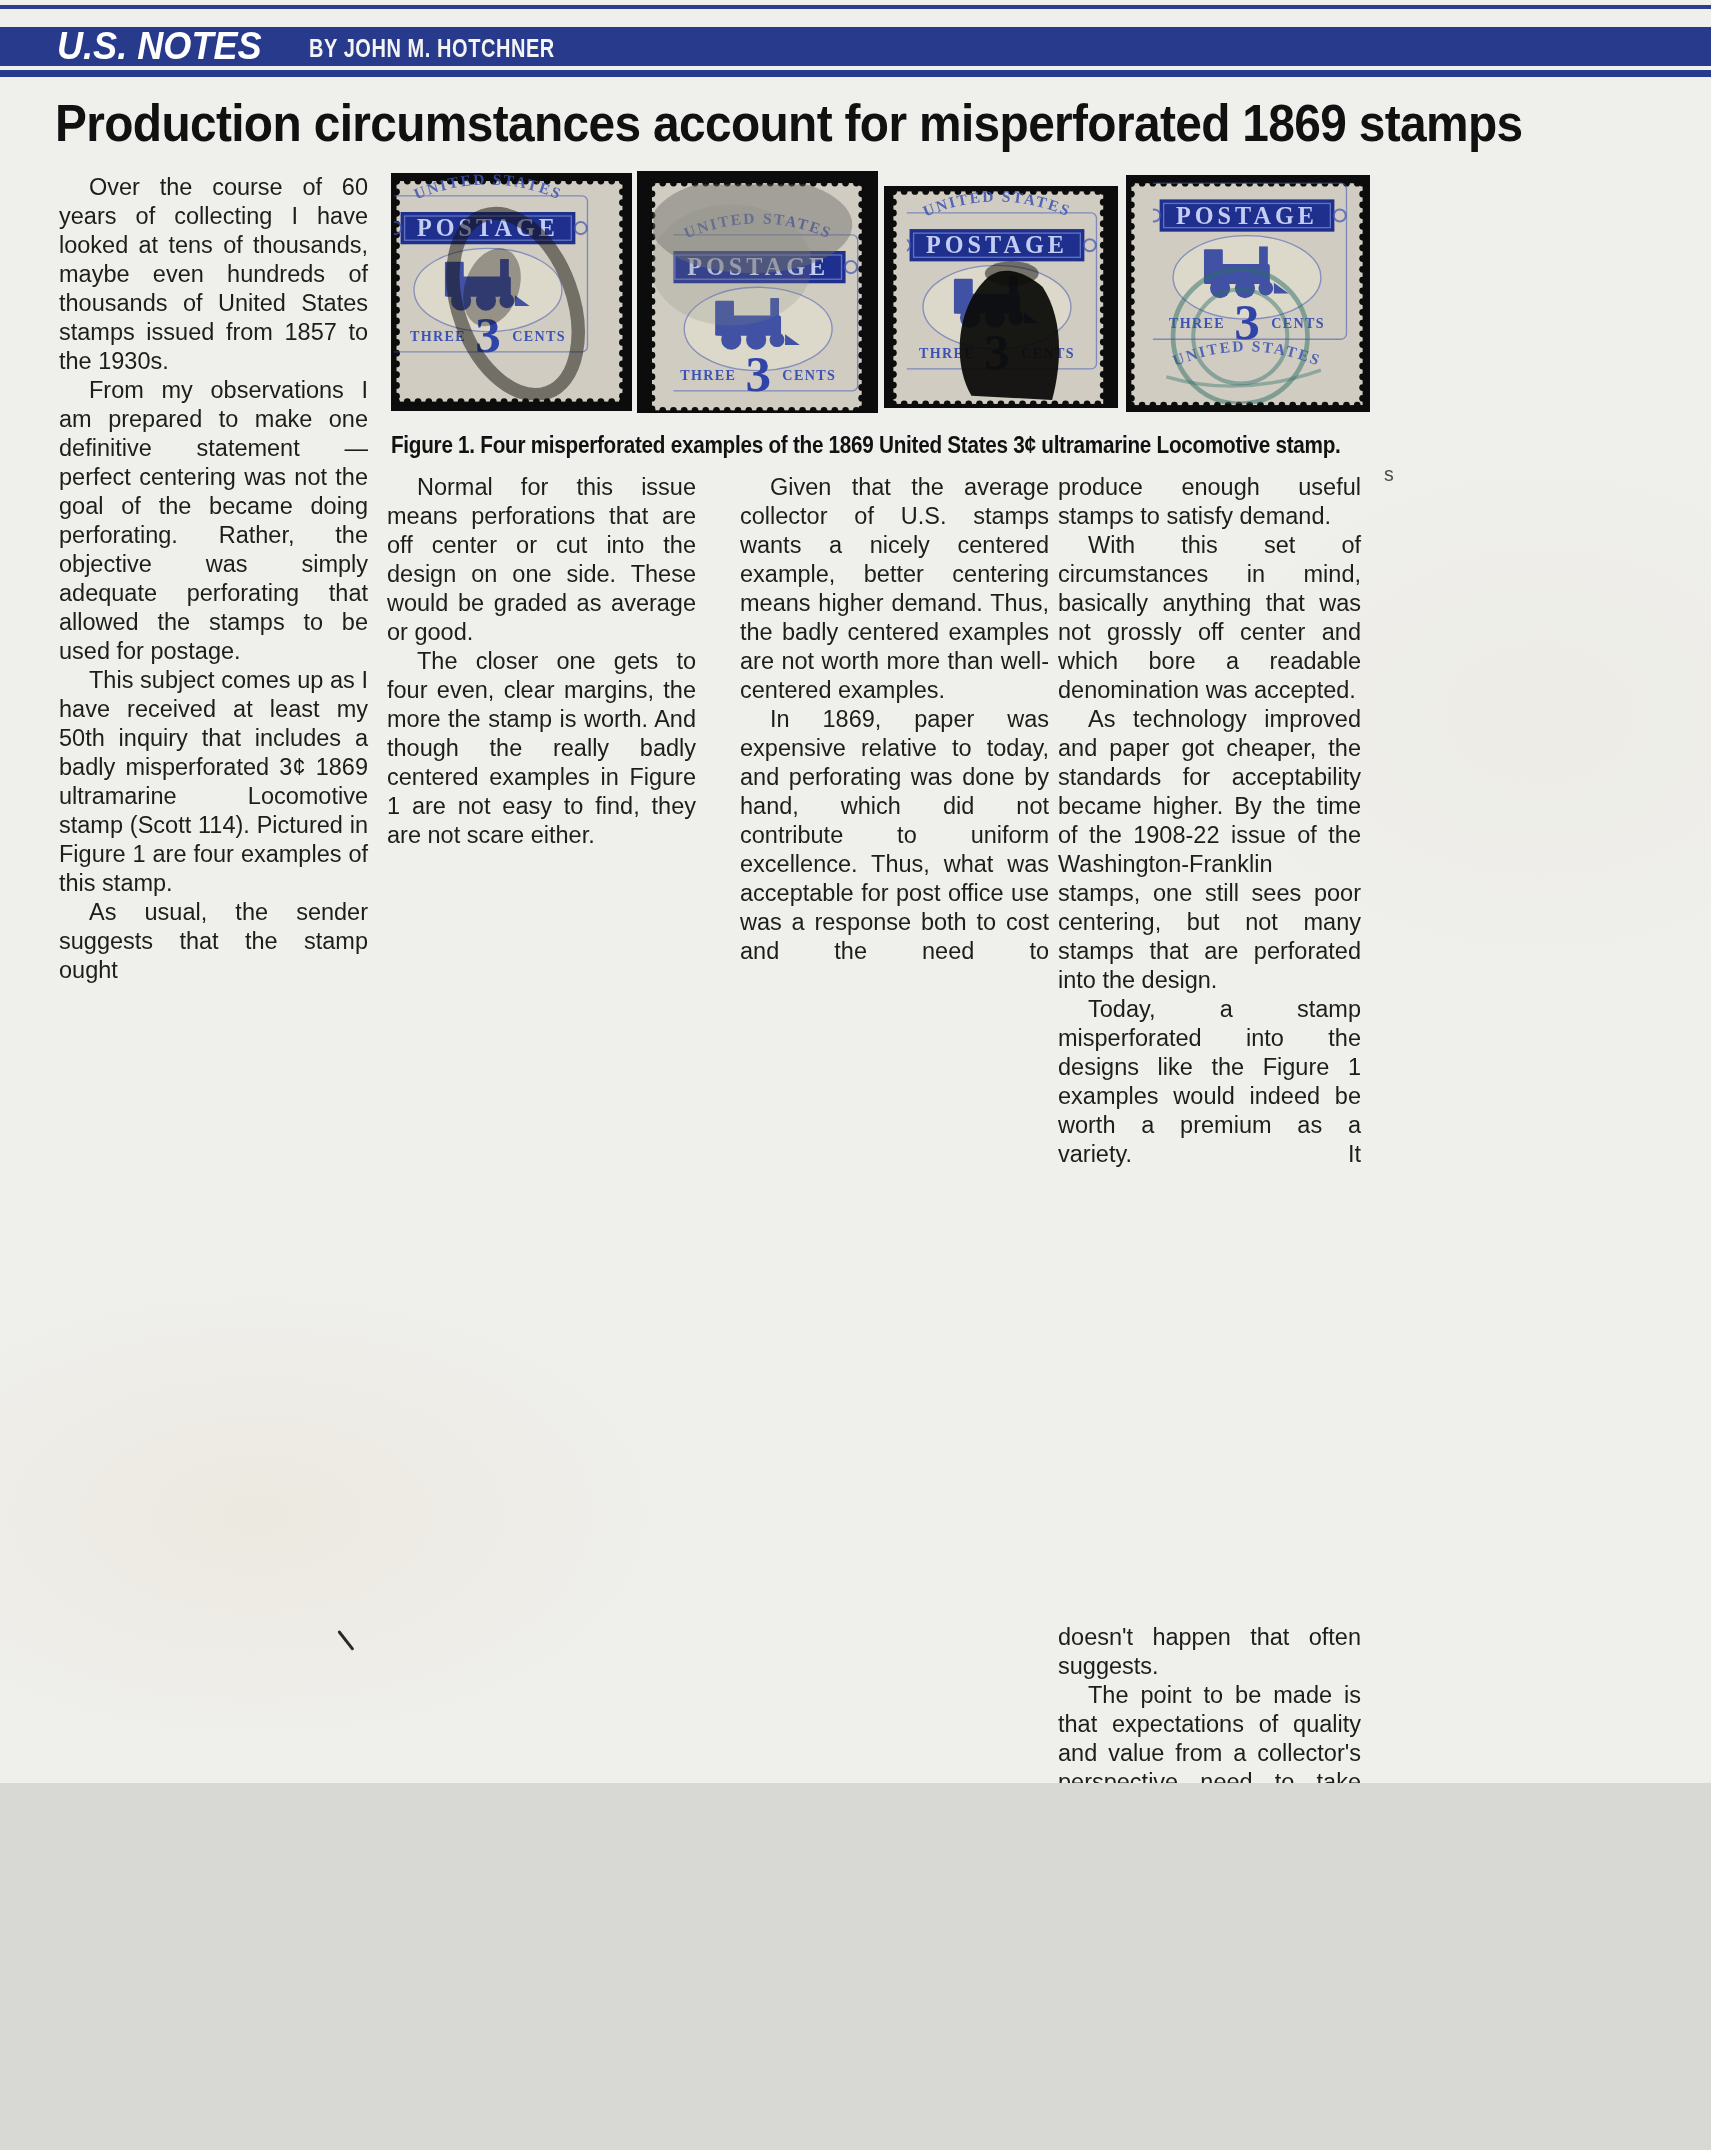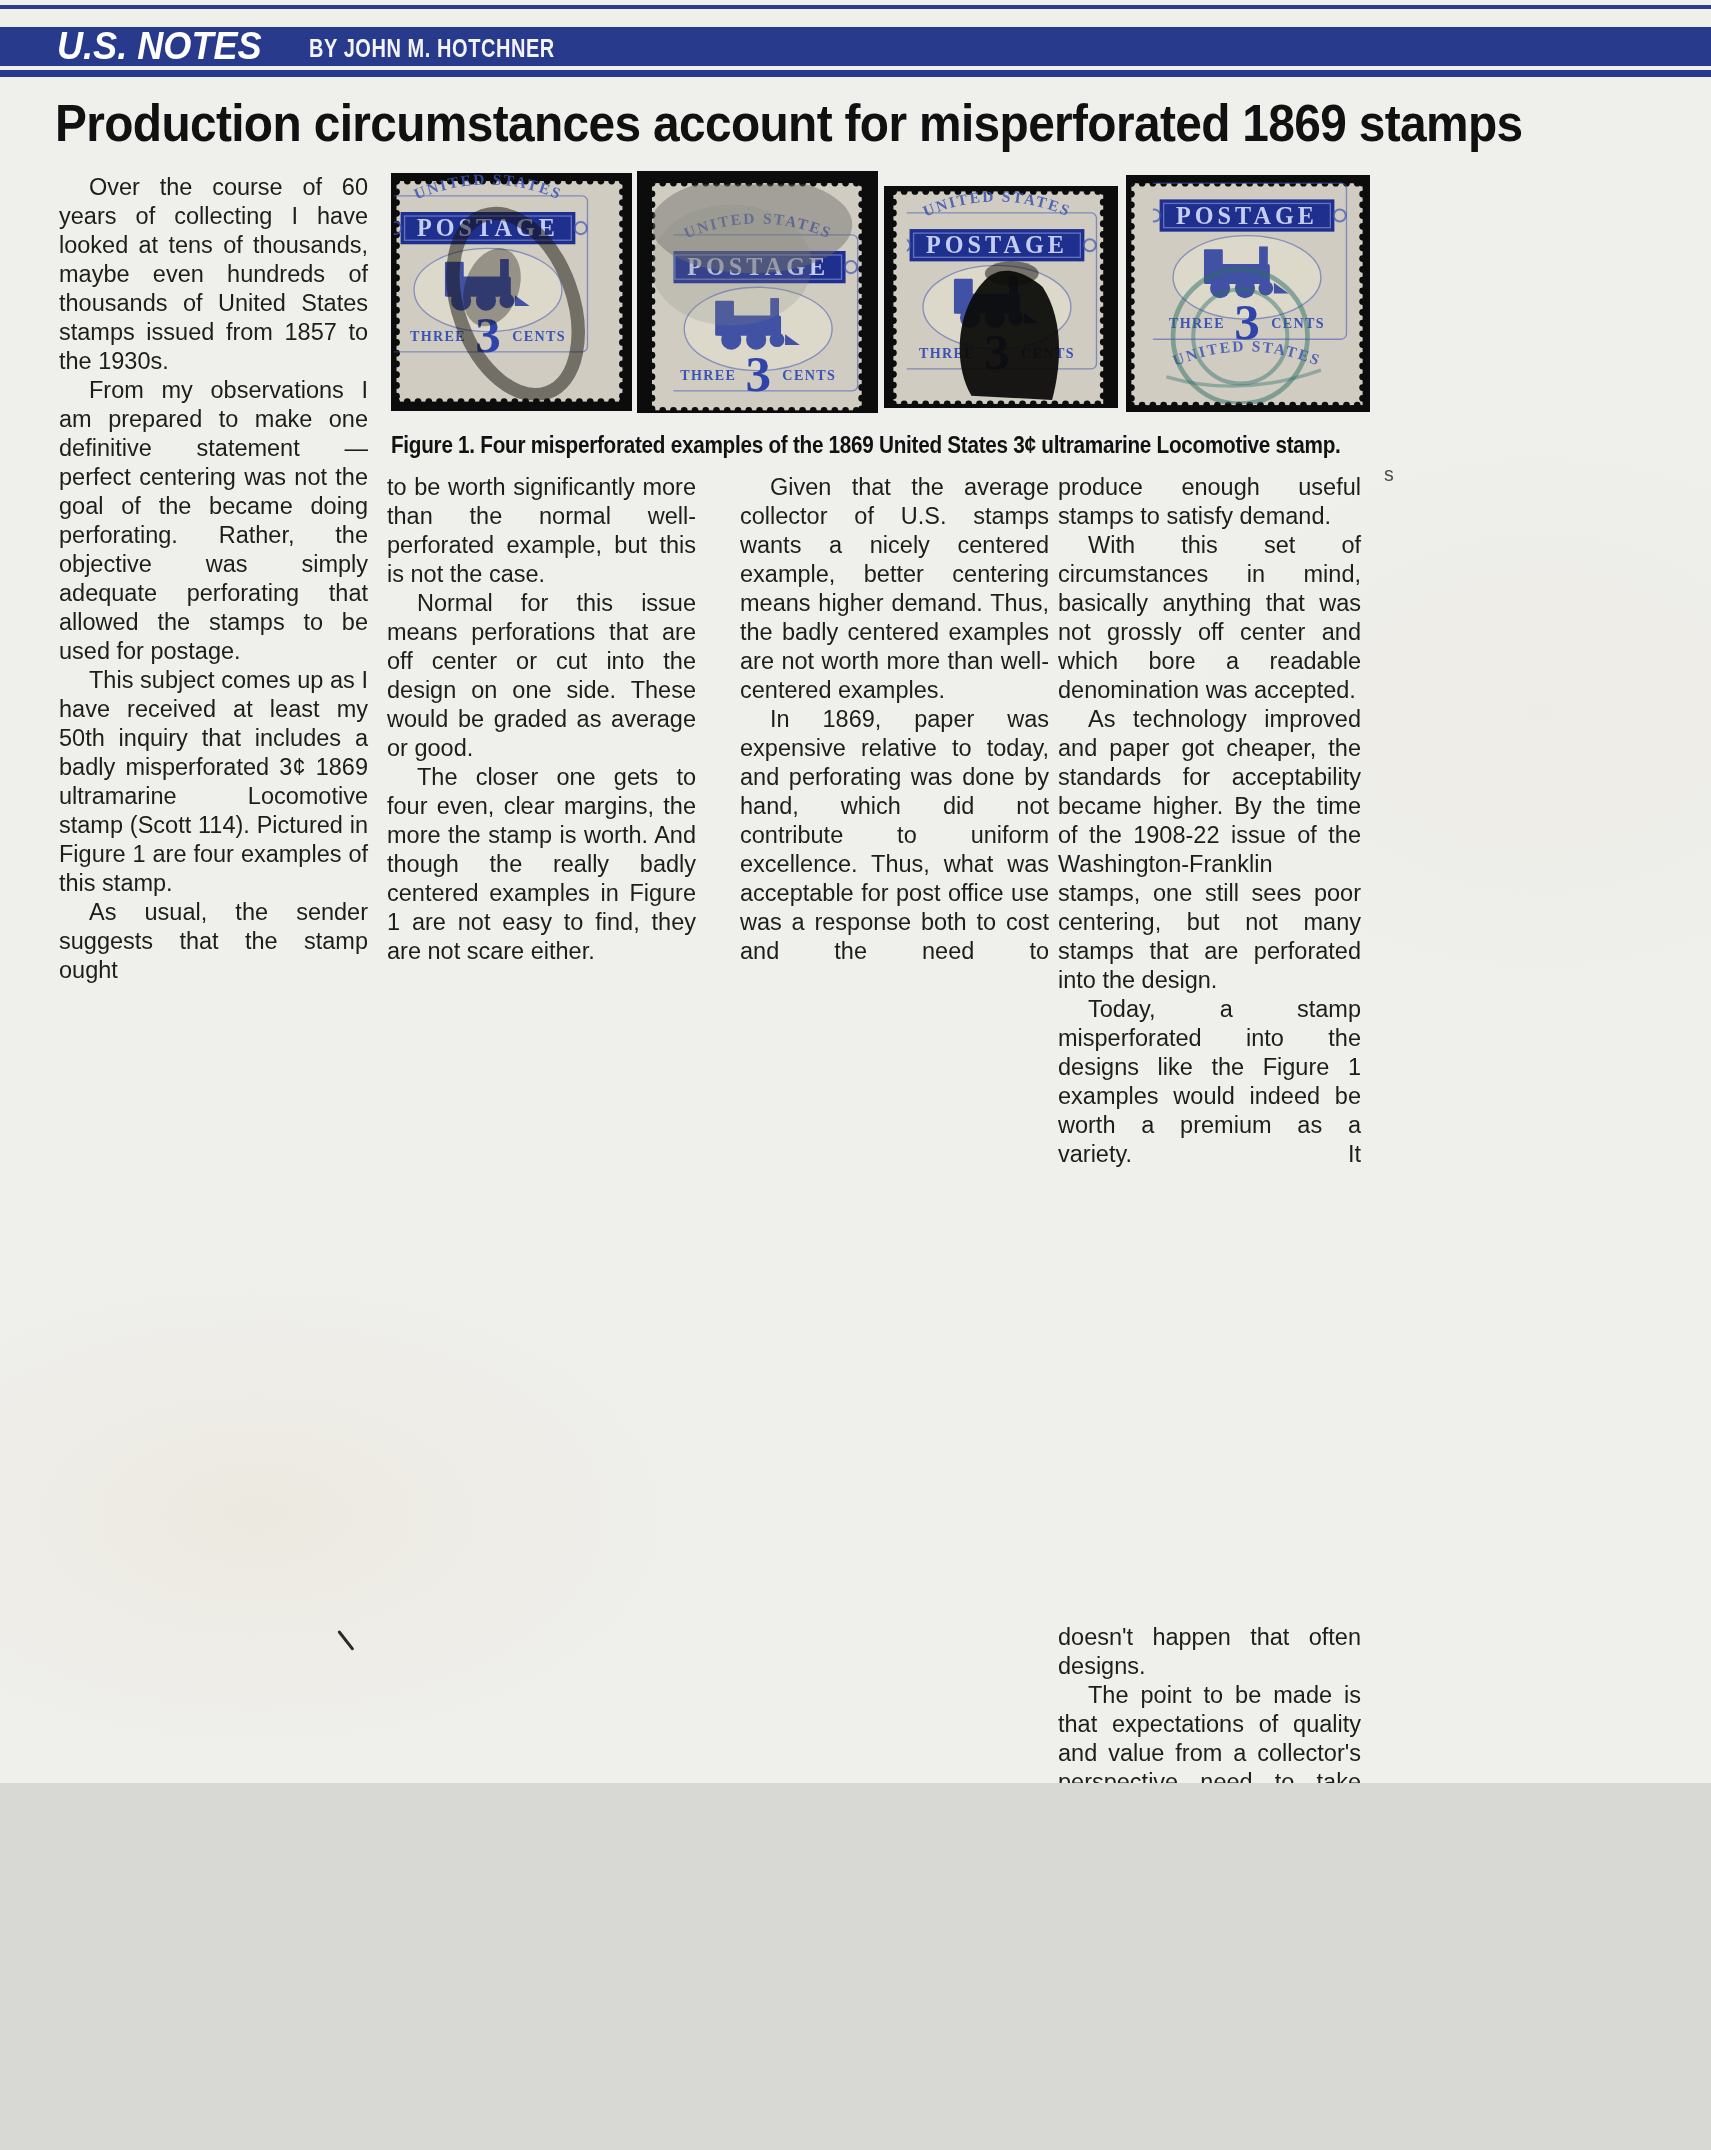--- a/index.html
+++ b/index.html
@@ -558,39 +558,38 @@
         <g clip-path="url(#clip3)">
           <circle cx="170" cy="240" r="100" fill="none" stroke="#2e6e66" stroke-width="7" opacity="0.5"></circle>
           <circle cx="170" cy="240" r="70" fill="none" stroke="#2e6e66" stroke-width="6" opacity="0.45"></circle>
           <path d="M60,300 Q170,332 290,290" fill="none" stroke="#2e6e66" stroke-width="5" opacity="0.4"></path>
         </g>
       </svg>
   </div>
   <div class="fig-caption">Figure 1. Four misperforated examples of the 1869 United States 3¢ ultramarine Locomotive stamp.</div>
 
   <div class="col" id="col2">
-    <p class="noind">to be worth significantly more than the normal well-perforated example, but this is not the case.</p>
     <p>Normal for this issue means perforations that are off center or cut into the design on one side. These would be graded as average or good.</p>
     <p>The closer one gets to four even, clear margins, the more the stamp is worth. And though the really badly centered examples in Figure 1 are not easy to find, they are not scare either.</p>
   </div>
 
   <div class="col" id="col3">
     <p>Given that the average collector of U.S. stamps wants a nicely centered example, better centering means higher demand. Thus, the badly centered examples are not worth more than well-centered examples.</p>
     <p class="cont">In 1869, paper was expensive relative to today, and perforating was done by hand, which did not contribute to uniform excellence. Thus, what was acceptable for post office use was a response both to cost and the need to</p>
   </div>
 
   <div class="col" id="col4">
     <p class="noind">produce enough useful stamps to satisfy demand.</p>
     <p>With this set of circumstances in mind, basically anything that was not grossly off center and which bore a readable denomination was accepted.</p>
     <p>As technology improved and paper got cheaper, the standards for acceptability became higher. By the time of the 1908-22 issue of the Washington-Franklin stamps, one still sees poor centering, but not many stamps that are perforated into the design.</p>
     <p class="cont">Today, a stamp misperforated into the designs like the Figure 1 examples would indeed be worth a premium as a variety. It</p>
   </div>
 
   <div class="col" id="col4b">
-    <p class="noind">doesn't happen that often designs.</p>
+    <p class="noind">doesn't happen that often suggests.</p>
     <p>The point to be made is that expectations of quality and value from a collector's perspective need to take circumstances into account. Reaching a high percentage of perfection is a relatively recent phenomenon in postage stamp production.</p>
   </div>
 
   <div class="stray-char">s</div>
   <div class="pen-mark"></div>
   <div class="smudge"></div>
   <div class="smudge-line"></div>
 
   <div class="footer-left">
     <span class="pagenum">6</span><span class="pub">LINN'S STAMP NEWS</span><span class="date">February 8, 2010</span>

